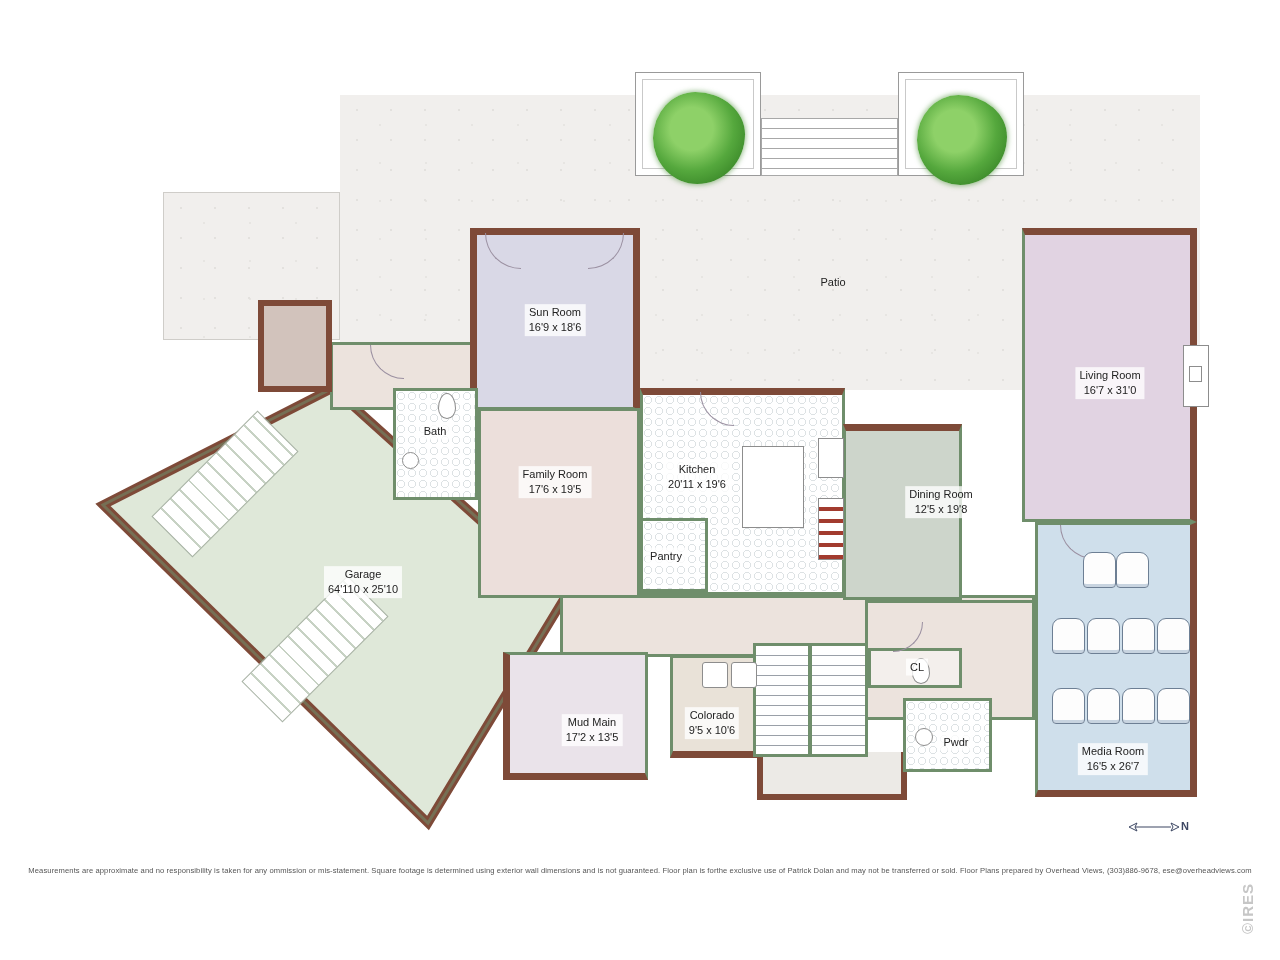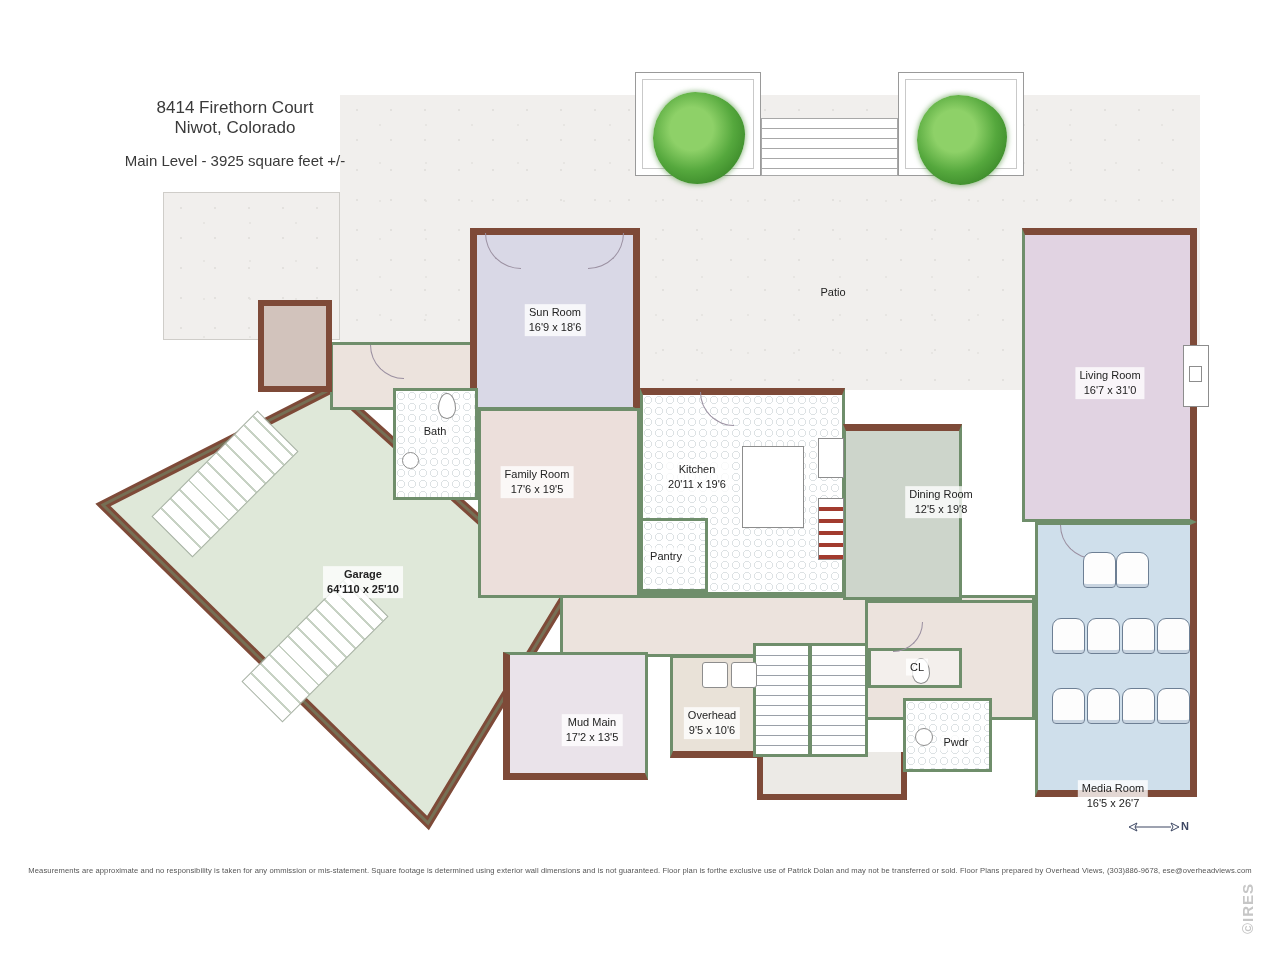--- a/index.html
+++ b/index.html
@@ -121,77 +121,72 @@
   <div class="seat" style="left:1116px;top:552px;"></div>
   <div class="seat" style="left:1052px;top:618px;"></div>
   <div class="seat" style="left:1087px;top:618px;"></div>
   <div class="seat" style="left:1122px;top:618px;"></div>
   <div class="seat" style="left:1157px;top:618px;"></div>
   <div class="seat" style="left:1052px;top:688px;"></div>
   <div class="seat" style="left:1087px;top:688px;"></div>
   <div class="seat" style="left:1122px;top:688px;"></div>
   <div class="seat" style="left:1157px;top:688px;"></div>
 
-  <div class="lbl" style="left:833px;top:292px;background:transparent;">
+  <div class="lbl" style="left:833px;top:282px;background:transparent;">
     <span>Patio</span>
   </div>
   <div class="lbl" style="left:555px;top:320px;">
     <span>Sun Room</span><br>
     <span>16'9 x 18'6</span>
   </div>
   <div class="lbl" style="left:1110px;top:383px;">
     <span>Living Room</span><br>
     <span>16'7 x 31'0</span>
   </div>
   <div class="lbl" style="left:435px;top:431px;">
     <span>Bath</span>
   </div>
-  <div class="lbl" style="left:537px;top:482px;">
+  <div class="lbl" style="left:555px;top:482px;">
     <span>Family Room</span><br>
     <span>17'6 x 19'5</span>
   </div>
   <div class="lbl" style="left:697px;top:477px;">
     <span>Kitchen</span><br>
     <span>20'11 x 19'6</span>
   </div>
   <div class="lbl" style="left:941px;top:502px;">
     <span>Dining Room</span><br>
     <span>12'5 x 19'8</span>
   </div>
-  <div class="lbl" style="left:363px;top:582px;font-weight:bold;">
+  <div class="lbl" style="left:363px;top:582px;">
     <span>Garage</span><br>
     <span>64'110 x 25'10</span>
   </div>
   <div class="lbl" style="left:666px;top:556px;">
     <span>Pantry</span>
   </div>
   <div class="lbl" style="left:592px;top:730px;">
     <span>Mud Main</span><br>
     <span>17'2 x 13'5</span>
   </div>
   <div class="lbl" style="left:712px;top:723px;">
-    <span>Overhead</span><br>
+    <span>Colorado</span><br>
     <span>9'5 x 10'6</span>
   </div>
   <div class="lbl" style="left:917px;top:667px;">
     <span>CL</span>
   </div>
   <div class="lbl" style="left:956px;top:742px;">
     <span>Pwdr</span>
   </div>
-  <div class="lbl" style="left:1113px;top:796px;">
+  <div class="lbl" style="left:1113px;top:759px;">
     <span>Media Room</span><br>
     <span>16'5 x 26'7</span>
   </div>
 
-  <div class="abs title" style="left:95px;top:98px;width:280px;">
-    <div class="l1">8414 Firethorn Court</div>
-    <div class="l1">Niwot, Colorado</div>
-    <div class="l3">Main Level - 3925 square feet +/-</div>
-  </div>
 
   <svg class="abs" style="left:1125px;top:818px;" width="58" height="18" viewBox="0 0 58 18">
     <line x1="10" y1="9" x2="46" y2="9" stroke="#3d4763" stroke-width="1.2"></line>
     <polygon points="4,9 12,5 10,9 12,13" fill="#ffffff" stroke="#3d4763" stroke-width="1"></polygon>
     <polygon points="46,5 54,9 46,13 48,9" fill="#ffffff" stroke="#3d4763" stroke-width="1"></polygon>
   </svg>
   <div class="abs north-n" style="left:1181px;top:820px;">N</div>
 
   <div class="abs disclaimer" style="left:0;top:866px;">Measurements  are approximate and no responsibility is taken for any ommission or mis-statement.   Square footage is determined using exterior wall dimensions and is not guaranteed.   Floor plan is forthe exclusive use of  Patrick Dolan and may not be transferred or sold. Floor Plans prepared by Overhead Views, (303)886-9678, ese@overheadviews.com</div>
   <div class="abs watermark" style="left:1222px;top:900px;">©IRES</div>

